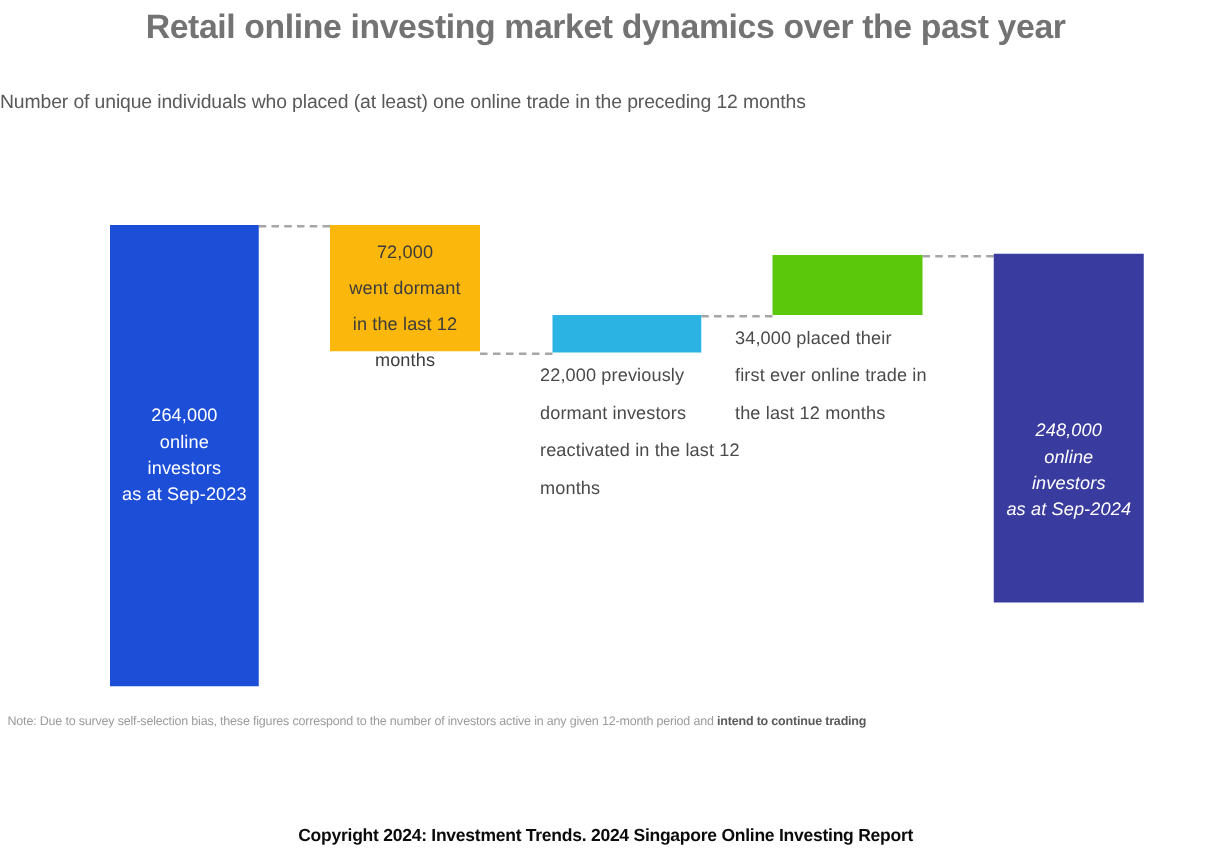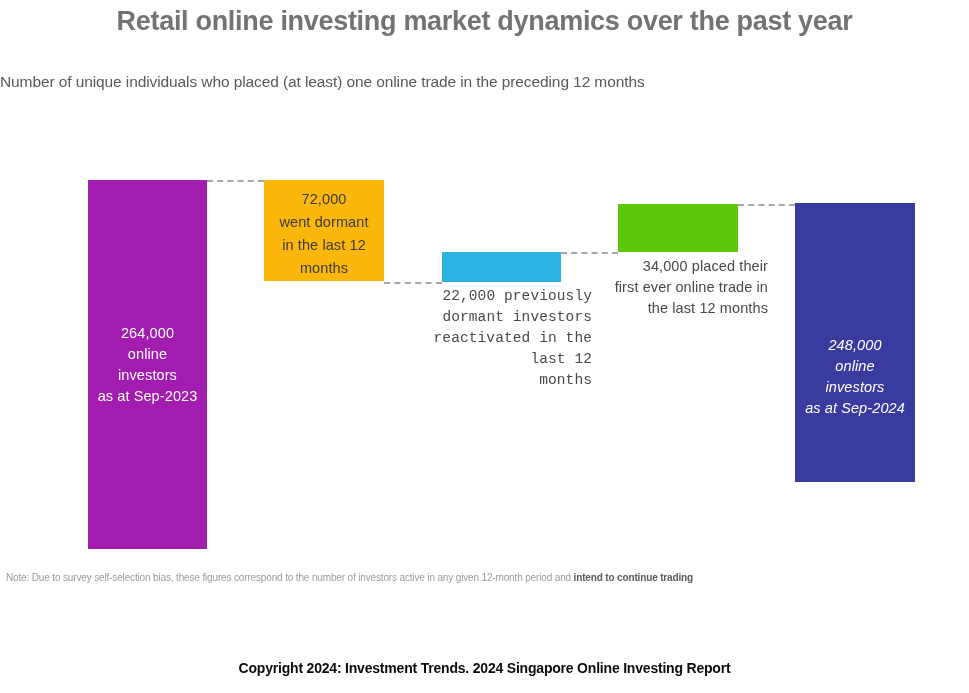--- a/index.html
+++ b/index.html
@@ -55,52 +55,52 @@
     top: 0;
     width: 969px;
     height: 600px;
   }
 
   .bar {
     position: absolute;
     box-sizing: border-box;
   }
 
-  .bar-gray   { background: #a21caf; }
+  .bar-gray   { background: #1d4ed8; }
   .bar-yellow { background: #fbb70b; }
   .bar-blue   { background: #2bb3e4; }
   .bar-green  { background: #5bc80c; }
   .bar-navy   { background: #3a3b9e; }
 
   
   .bar-label-inside {
     position: absolute;
     width: 100%;
     text-align: center;
     font-size: 14.5px;
     line-height: 21px;
     color: #ffffff;
     letter-spacing: 0.1px;
   }
   .bar-label-inside-dark {
     position: absolute;
     width: 100%;
     text-align: center;
     font-size: 14.5px;
-    line-height: 23px;
+    line-height: 29px;
     color: #3c3c3c;
     letter-spacing: 0.1px;
   }
 
   
   .bar-label-outside {
     position: absolute;
-    text-align: right;
+    text-align: left;
     font-size: 14.5px;
-    line-height: 21px;
+    line-height: 30px;
     color: #4a4a4a;
     letter-spacing: 0.1px;
   }
 
   
   .connector {
     position: absolute;
     height: 0;
     border-top: 2px dashed #a6a6a6;
   }
@@ -160,21 +160,21 @@
     </div>
 
     <div class="bar bar-yellow" style="left:264px; top:180px; width:120px; height:101px;">
       <div class="bar-label-inside-dark" style="left:0; top:8px; white-space:pre-line;">72,000
 went dormant
 in the last 12
 months</div>
     </div>
 
     <div class="bar bar-blue" style="left:442px; top:252px; width:119px; height:30px;"></div>
-    <div class="bar-label-outside" style="left:412px; top:286px; width:180px; white-space:pre-line;font-family:Liberation Mono, monospace;">22,000 previously
+    <div class="bar-label-outside" style="left:432px; top:286px; width:180px; white-space:pre-line;">22,000 previously
 dormant investors
 reactivated in the last 12
 months</div>
 
     <div class="bar bar-green" style="left:618px; top:204px; width:120px; height:48px;"></div>
     <div class="bar-label-outside" style="left:588px; top:256px; width:180px; white-space:pre-line;">34,000 placed their
 first ever online trade in
 the last 12 months</div>
 
     <div class="bar bar-navy" style="left:795px; top:203px; width:120px; height:279px;font-style:italic;">

